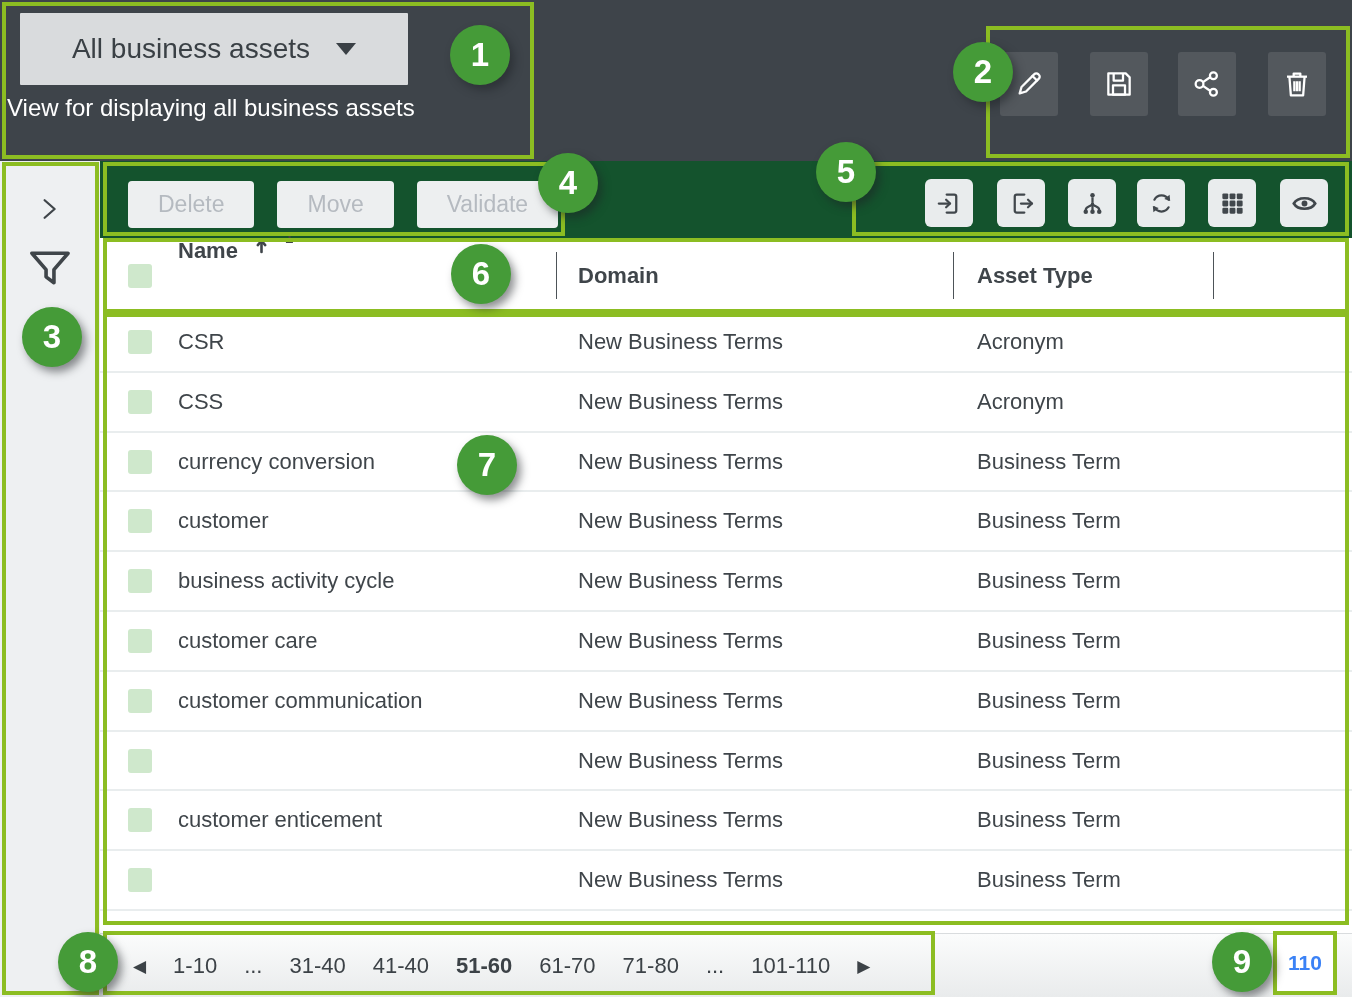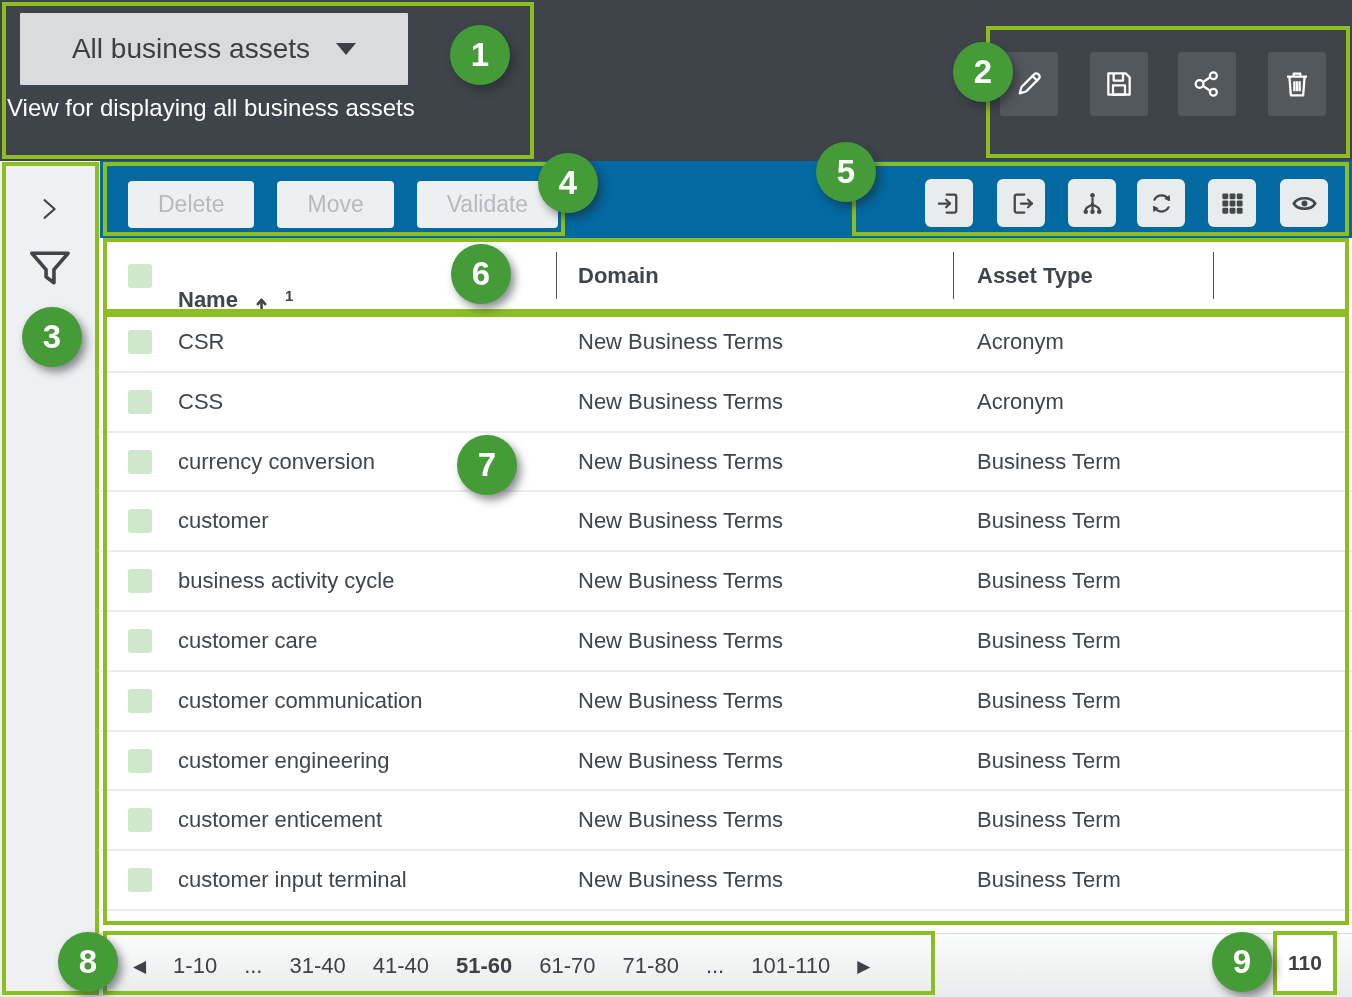--- a/index.html
+++ b/index.html
@@ -19,36 +19,36 @@
   .view-sub{position:absolute;left:7px;top:94px;font-size:24px;color:#ffffff;white-space:nowrap;}
   .top-actions .abtn{
     position:absolute;top:52px;width:58px;height:64px;background:#53585d;border-radius:3px;
     display:flex;align-items:center;justify-content:center;color:#ffffff;cursor:pointer;
   }
   .abtn svg{width:32px;height:32px;}
   
   .sidebar{position:absolute;left:0;top:161px;width:100px;height:836px;background:#eef0f2;}
   .side-ic{position:absolute;color:#3f454a;cursor:pointer;display:flex;align-items:center;justify-content:center;}
   
-  .toolbar{position:absolute;left:100px;top:161px;width:1252px;height:77px;background:#0369a1;}
+  .toolbar{position:absolute;left:100px;top:161px;width:1252px;height:77px;background:#14532d;}
   .tb-buttons{position:absolute;left:28px;top:20px;display:flex;gap:23px;}
   .tb-btn{
     height:47px;padding:0 30px;background:#edeff0;border:none;border-radius:4px;
     font-family:inherit;font-size:23px;color:#b5bac0;display:flex;align-items:center;cursor:default;
   }
   .icon-btn{
     position:absolute;top:18px;width:48px;height:48px;background:#e9eced;border-radius:6px;
     display:flex;align-items:center;justify-content:center;color:#41474c;cursor:pointer;
   }
   .icon-btn svg{width:27px;height:27px;}
   
   .thead{position:absolute;left:100px;top:238px;width:1252px;height:75px;background:#ffffff;}
   .cbox{width:24px;height:24px;background:#cfe8cc;border-radius:3px;cursor:pointer;}
   .thead .cbox{position:absolute;left:28px;top:26px;}
-  .hname{position:absolute;left:78px;top:0;height:75px;display:flex;align-items:flex-end;gap:17px;font-size:22px;font-weight:bold;cursor:pointer;}
+  .hname{position:absolute;left:78px;top:0;height:75px;display:flex;align-items:flex-start;gap:17px;font-size:22px;font-weight:bold;cursor:pointer;}
   .hcol{position:absolute;top:0;height:75px;display:flex;align-items:center;font-size:22px;font-weight:bold;cursor:pointer;}
   .hdiv{position:absolute;top:14px;height:47px;width:1px;background:#4d5358;}
   .sortnum{font-size:15px;font-weight:bold;position:relative;top:-9px;}
   .sort-arrow svg{width:13px;height:16px;display:block;}
   .tbody{position:absolute;left:100px;top:313px;width:1252px;height:612px;background:#ffffff;}
   .trow{position:relative;height:59.8px;border-bottom:2px solid #e9edee;cursor:pointer;padding-left:8px;}
   .trow .cbox{position:absolute;left:28px;top:17px;}
   .cell{position:absolute;top:0;height:58px;display:flex;align-items:center;font-size:22px;color:#3f454a;white-space:nowrap;}
   .c-name{left:78px;} .c-domain{left:478px;} .c-type{left:877px;}
   
@@ -56,21 +56,21 @@
     position:absolute;left:100px;top:933px;width:1252px;height:64px;
     background:linear-gradient(180deg,#fbfcfc 0%,#e9ebec 100%);border-top:1px solid #d9dcde;
   }
   .pager-items{position:absolute;left:33px;top:0;height:64px;display:flex;align-items:center;gap:27px;font-size:22px;color:#3c4247;}
   .pg{cursor:pointer;white-space:nowrap;}
   .pg.current{font-weight:bold;cursor:default;text-align:center;}
   .pg-arrow{font-size:17px;cursor:pointer;}
   .total-box{
     position:absolute;left:1273px;top:931px;width:64px;height:64px;background:#ffffff;
     border:4px solid #8cbd22;display:flex;align-items:center;justify-content:center;
-    font-size:21px;font-weight:bold;color:#404040;
+    font-size:21px;font-weight:bold;color:#3b82f6;
   }
   
   .region{position:absolute;border:4px solid #8cbd22;pointer-events:none;z-index:40;}
   .badge{
     position:absolute;width:60px;height:60px;border-radius:50%;background:#459b38;z-index:50;
     color:#ffffff;font-size:33px;font-weight:bold;display:flex;align-items:center;justify-content:center;
     box-shadow:4px 5px 8px rgba(30,34,37,0.5);pointer-events:none;
   }
   svg{display:block;}
 </style>
@@ -275,33 +275,31 @@
       <div class="cell c-type">Business Term</div>
     </div>
     <div class="trow">
       <div class="cbox"></div>
       <div class="cell c-name">customer communication</div>
       <div class="cell c-domain">New Business Terms</div>
       <div class="cell c-type">Business Term</div>
     </div>
     <div class="trow">
       <div class="cbox"></div>
-      <div class="cell c-name">customer engineering</div>
       <div class="cell c-domain">New Business Terms</div>
       <div class="cell c-type">Business Term</div>
     </div>
     <div class="trow">
       <div class="cbox"></div>
       <div class="cell c-name">customer enticement</div>
       <div class="cell c-domain">New Business Terms</div>
       <div class="cell c-type">Business Term</div>
     </div>
     <div class="trow">
       <div class="cbox"></div>
-      <div class="cell c-name">customer input terminal</div>
       <div class="cell c-domain">New Business Terms</div>
       <div class="cell c-type">Business Term</div>
     </div>
   </div>
 
   <div class="pager">
     <div class="pager-items">
       <span class="pg-arrow">◀</span>
       <span class="pg">1-10</span>
       <span class="pg">...</span>

